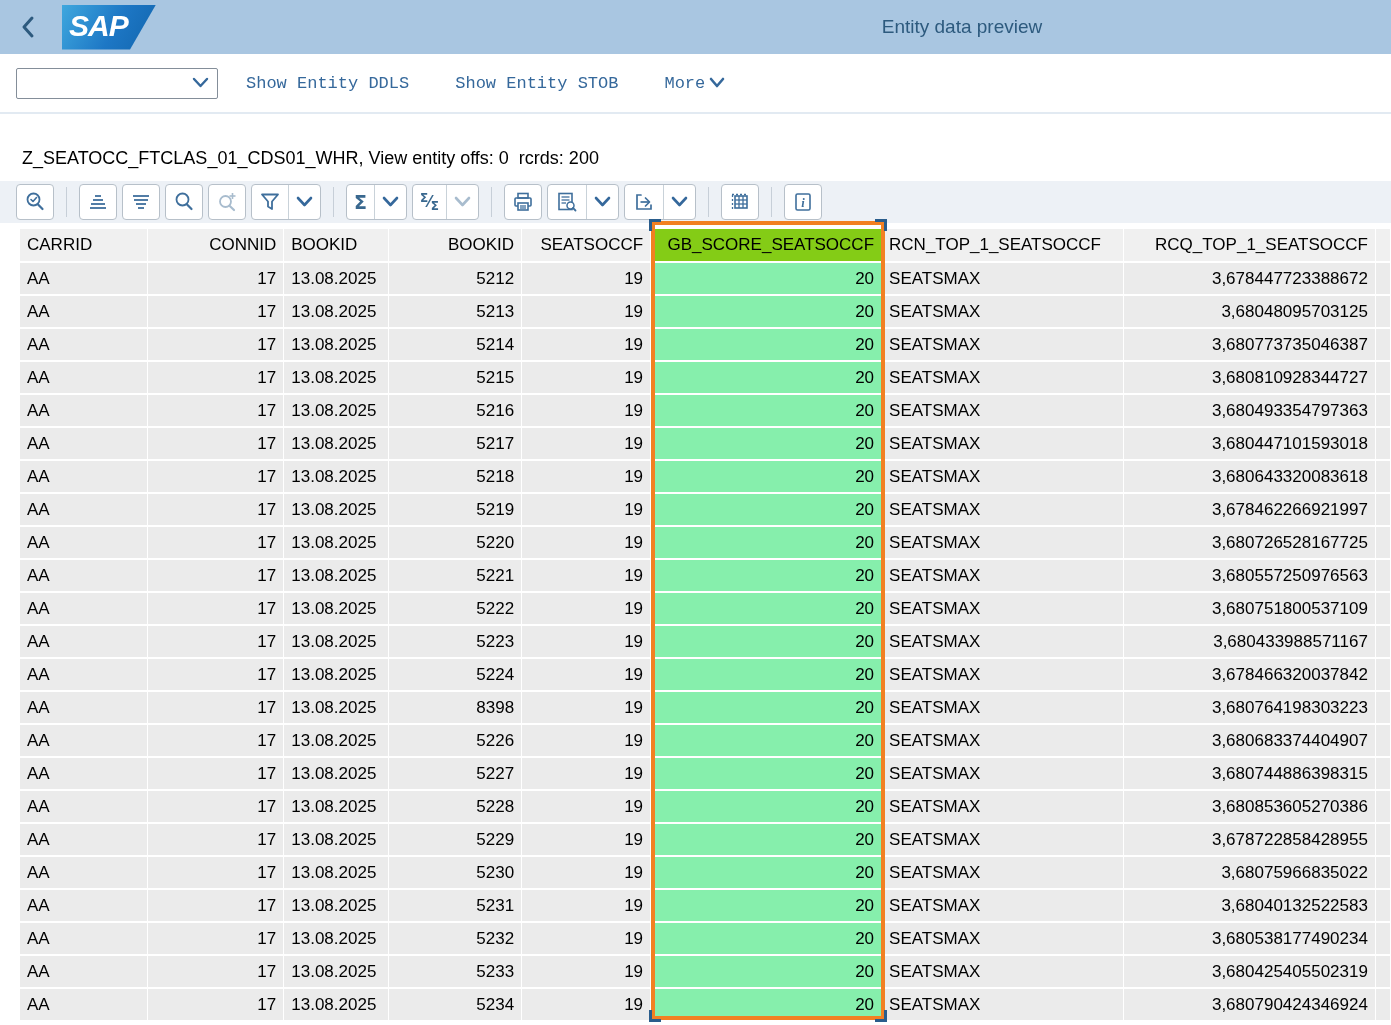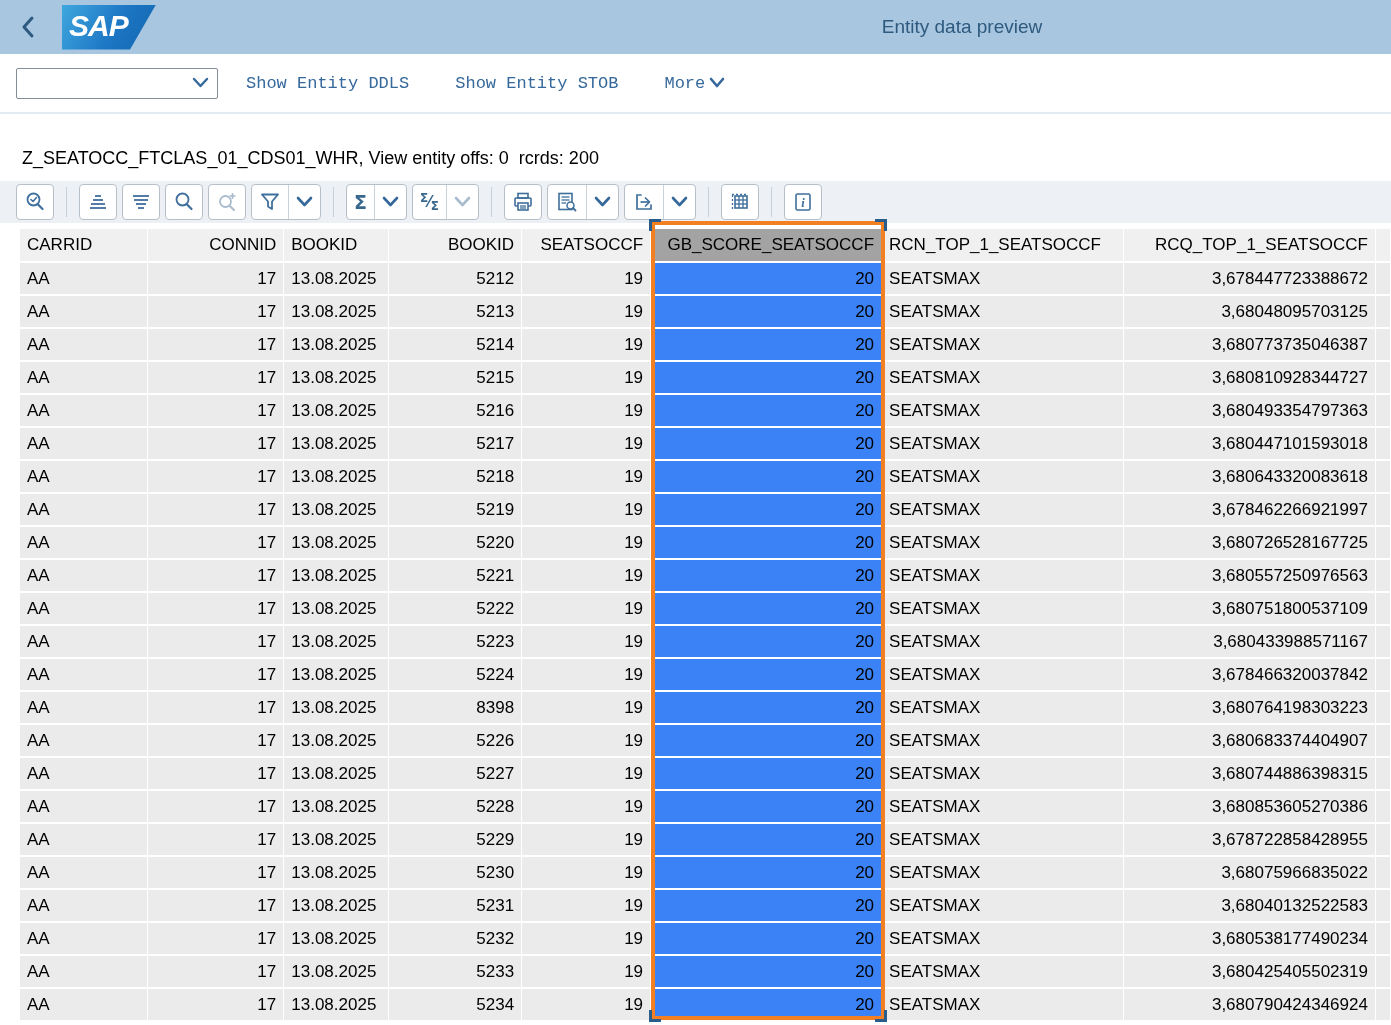--- a/index.html
+++ b/index.html
@@ -68,22 +68,22 @@
   .grid-wrap{margin-left:20px;margin-top:6px;}
   table.grid{border-collapse:collapse;table-layout:fixed;}
   table.grid th,table.grid td{
     font-size:17px;font-weight:normal;color:#000;
     padding:0 7px;overflow:hidden;white-space:nowrap;
     border-right:1px solid #ffffff;border-bottom:2px solid #ffffff;
   }
   table.grid th{height:32px;background:#f0f0f0;text-align:left;}
   table.grid td{height:31px;background:#ebebeb;}
   table.grid th.num,table.grid td.num{text-align:right;}
-  table.grid th.hl{background:#a3a3a3;}
-  table.grid td.hl{background:#3b82f6;text-align:right;}
+  table.grid th.hl{background:#84cc16;}
+  table.grid td.hl{background:#86efac;text-align:right;}
   
   .col-select{
     position:absolute;left:651px;top:221px;width:234px;height:799px;
     border:4px solid #f28022;pointer-events:none;box-sizing:border-box;
   }
   .handle{position:absolute;width:9px;height:9px;}
   .handle.tl{left:-6px;top:-6px;border-left:3px solid #2a5d8c;border-top:3px solid #2a5d8c;}
   .handle.tr{right:-6px;top:-6px;border-right:3px solid #2a5d8c;border-top:3px solid #2a5d8c;}
   .handle.bl{left:-6px;bottom:-6px;border-left:3px solid #2a5d8c;border-bottom:3px solid #2a5d8c;}
   .handle.br{right:-6px;bottom:-6px;border-right:3px solid #2a5d8c;border-bottom:3px solid #2a5d8c;}

